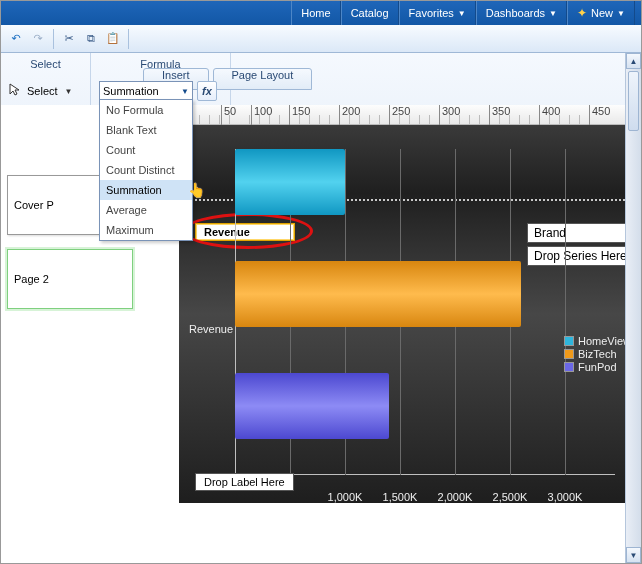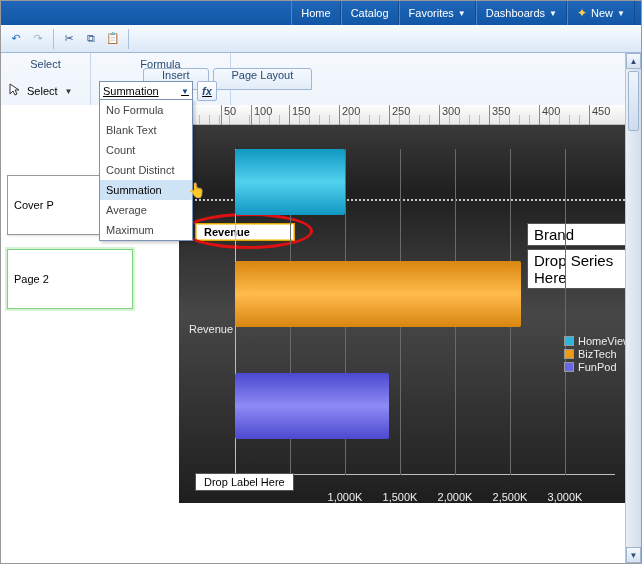--- a/index.html
+++ b/index.html
@@ -25,21 +25,21 @@
   .group .title { color:#2a4a74; height:18px; display:flex; align-items:center; justify-content:center;}
   .group .body { padding:6px 2px;}
   .selrow { display:flex; align-items:center; height:24px; margin-bottom:4px; }
   .selrow .txt { margin:0 4px; }
   .minicaret { font-size:8px; color:#333; margin-left:3px;}
   .cursor-ico { width:14px; display:inline-block;}
   .delete-x { color:#c62020; font-weight:bold; margin-right:4px; font-size:13px;}
   .delete-txt { color:#c62020;}
 
   
-  .formula-wrap { position:relative;text-decoration:underline; }
+  .formula-wrap { position:relative; }
   .combo { width:94px; height:20px; border:1px solid #7a93b7; background:#fff; display:flex; align-items:center; padding:0 3px; justify-content:space-between; }
   .combo .cbcaret { font-size:8px; color:#134a8b;}
   .fxbtn { width:20px; height:20px; border:1px solid #9fb8d6; margin-left:4px; background:linear-gradient(#fff,#e6eefb); display:flex; align-items:center; justify-content:center; border-radius:2px; cursor:pointer; font-style:italic; font-weight:bold; color:#2a4a74;}
   .dropdown { position:absolute; top:20px; left:0; width:94px; background:#fff; border:1px solid #7a93b7; z-index:50; box-shadow:2px 2px 3px rgba(0,0,0,0.2);}
   .dropdown .opt { padding:4px 6px; color:#444; cursor:pointer; }
   .dropdown .opt.hl { background:#cfe3f6; color:#000; position:relative;}
   .hand-cursor { position:absolute; right:-14px; top:2px; font-size:14px; pointer-events:none; text-shadow:0 0 1px #fff;}
 
   
   .main { display:flex; position:absolute; top:104px; left:0; right:0; bottom:0; }
@@ -60,21 +60,21 @@
   .xlabels { position:absolute; left:0; bottom:-16px; right:-50px; display:flex; color:#eee; font-size:10px;}
   .xlabels span { position:absolute; transform:translateX(-50%);}
   .bar { position:absolute; height:66px; border-radius:2px; }
   .bar.b1 { background:linear-gradient(#1097c2,#52d2ef,#1097c2); top:-66px;}
   .bar.b2 { background:linear-gradient(#d8860f,#ffbb4d,#d8860f); top:46px;}
   .bar.b3 { background:linear-gradient(#4c48d0,#8d8bf5,#4c48d0); top:158px;}
   .ylabel { position:absolute; left:50px; top:198px; color:#eee; font-size:11px;}
   .fieldbox { position:absolute; background:#fff; border:1px solid #555; padding:2px 8px; font-size:11px; color:#000;}
   .fieldbox.rev { left:56px; top:98px; width:100px; border-color:#e0a400; box-shadow:0 0 0 1px #ffd768 inset; font-weight:bold;}
   .brand-area { position:absolute; right:4px; top:98px; width:110px;}
-  .brand-area .fb { background:#fff; border:1px solid #555; padding:2px 6px; margin-bottom:3px; font-size:15px;}
+  .brand-area .fb { background:#fff; border:1px solid #555; padding:2px 6px; margin-bottom:3px; font-size:12px;}
   .legend { position:absolute; right:10px; top:210px; color:#eee; font-size:10px;}
   .legend .row { display:flex; align-items:center; margin-bottom:1px;}
   .legend .sw { width:10px; height:10px; margin-right:4px; border:1px solid #999;}
   .droplabel { position:absolute; left:56px; bottom:72px; background:#fff; border:1px solid #555; padding:2px 8px; font-size:11px;}
   .red-oval { position:absolute; left:44px; top:88px; width:130px; height:36px; border:3px solid #d11; border-radius:50%; pointer-events:none;}
   .dot-line { position:absolute; left:40px; right:0; top:74px; border-top:2px dotted #c9c9c9;}
   .vscroll { position:absolute; right:0; top:52px; bottom:0; width:16px; background:linear-gradient(90deg,#e9eef6,#d3ddea); border-left:1px solid #b5c6dc;}
   .vscroll .btn { height:16px; background:linear-gradient(#f4f8fd,#d6e2f1); border:1px solid #9eb5d2; display:flex; align-items:center; justify-content:center; font-size:8px; color:#2a4a74;}
   .vscroll .thumb { position:absolute; left:2px; right:2px; top:18px; height:60px; background:linear-gradient(#eef4fb,#cfdcee); border:1px solid #9eb5d2; border-radius:2px;}
 </style>

